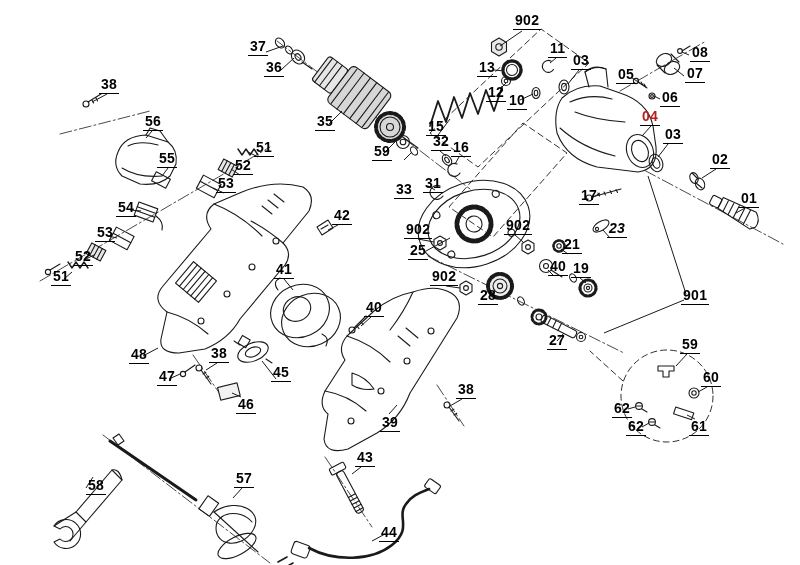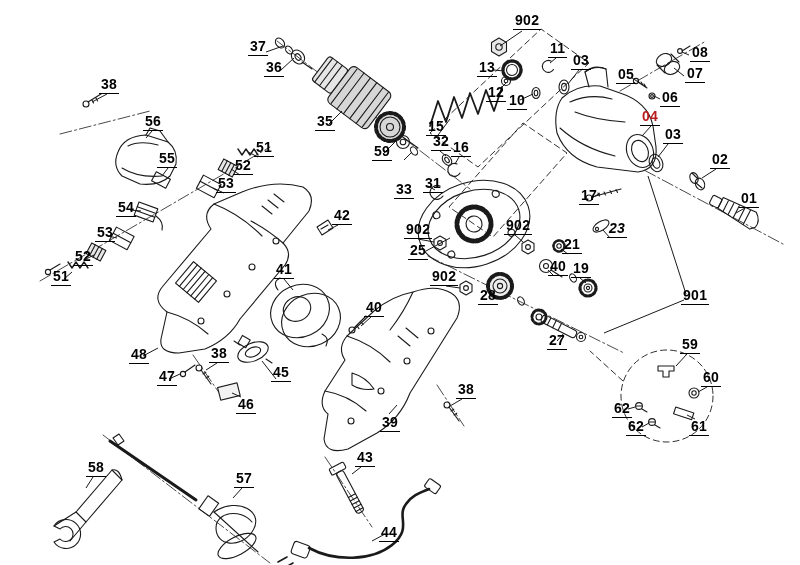--- a/index.html
+++ b/index.html
@@ -464,19 +464,19 @@
       <div class="callout" style="left: 157px; top: 369px; color: rgb(0, 0, 0);">47</div>
       <div class="callout" style="left: 271px; top: 365px; color: rgb(0, 0, 0);">45</div>
       <div class="callout" style="left: 680px; top: 337px; color: rgb(0, 0, 0);">59</div>
       <div class="callout" style="left: 701px; top: 370px; color: rgb(0, 0, 0);">60</div>
       <div class="callout" style="left: 236px; top: 397px; color: rgb(0, 0, 0);">46</div>
       <div class="callout" style="left: 612px; top: 401px; color: rgb(0, 0, 0);">62</div>
       <div class="callout" style="left: 626px; top: 419px; color: rgb(0, 0, 0);">62</div>
       <div class="callout" style="left: 689px; top: 419px; color: rgb(0, 0, 0);">61</div>
       <div class="callout" style="left: 380px; top: 415px; color: rgb(0, 0, 0);">39</div>
       <div class="callout" style="left: 456px; top: 382px; color: rgb(0, 0, 0);">38</div>
-      <div class="callout" style="left: 86px; top: 460px; color: rgb(0, 0, 0);">58</div>
+      <div class="callout" style="left: 86px; top: 478px; color: rgb(0, 0, 0);">58</div>
       <div class="callout" style="left: 234px; top: 471px; color: rgb(0, 0, 0);">57</div>
       <div class="callout" style="left: 355px; top: 450px; color: rgb(0, 0, 0);">43</div>
       <div class="callout" style="left: 379px; top: 525px; color: rgb(0, 0, 0);">44</div>
     </div>
 
 </div>
 
 </body></html>

